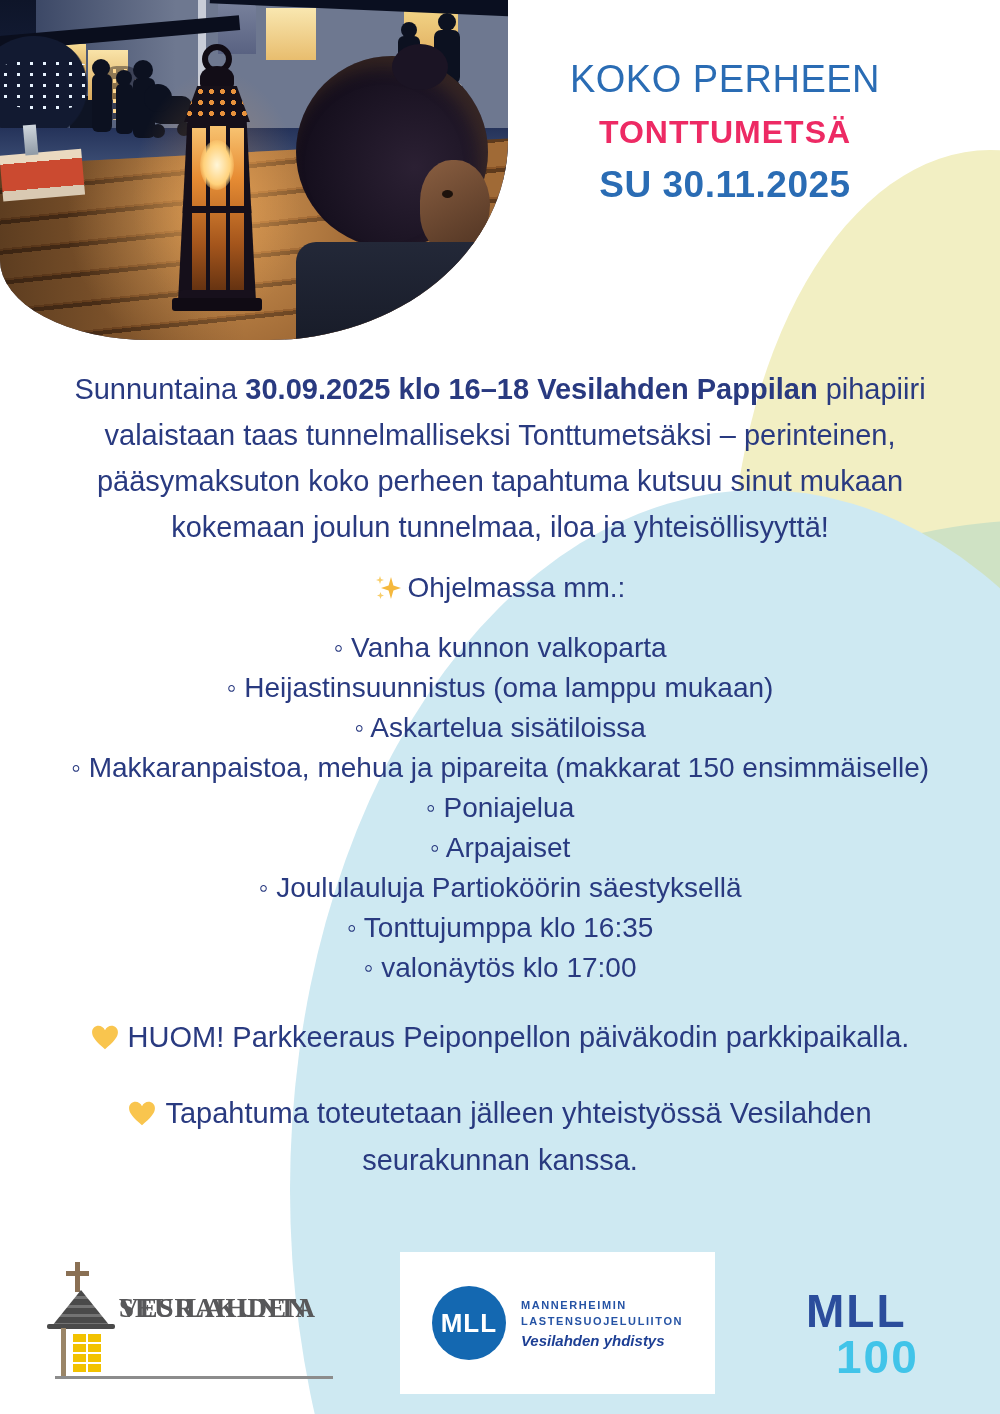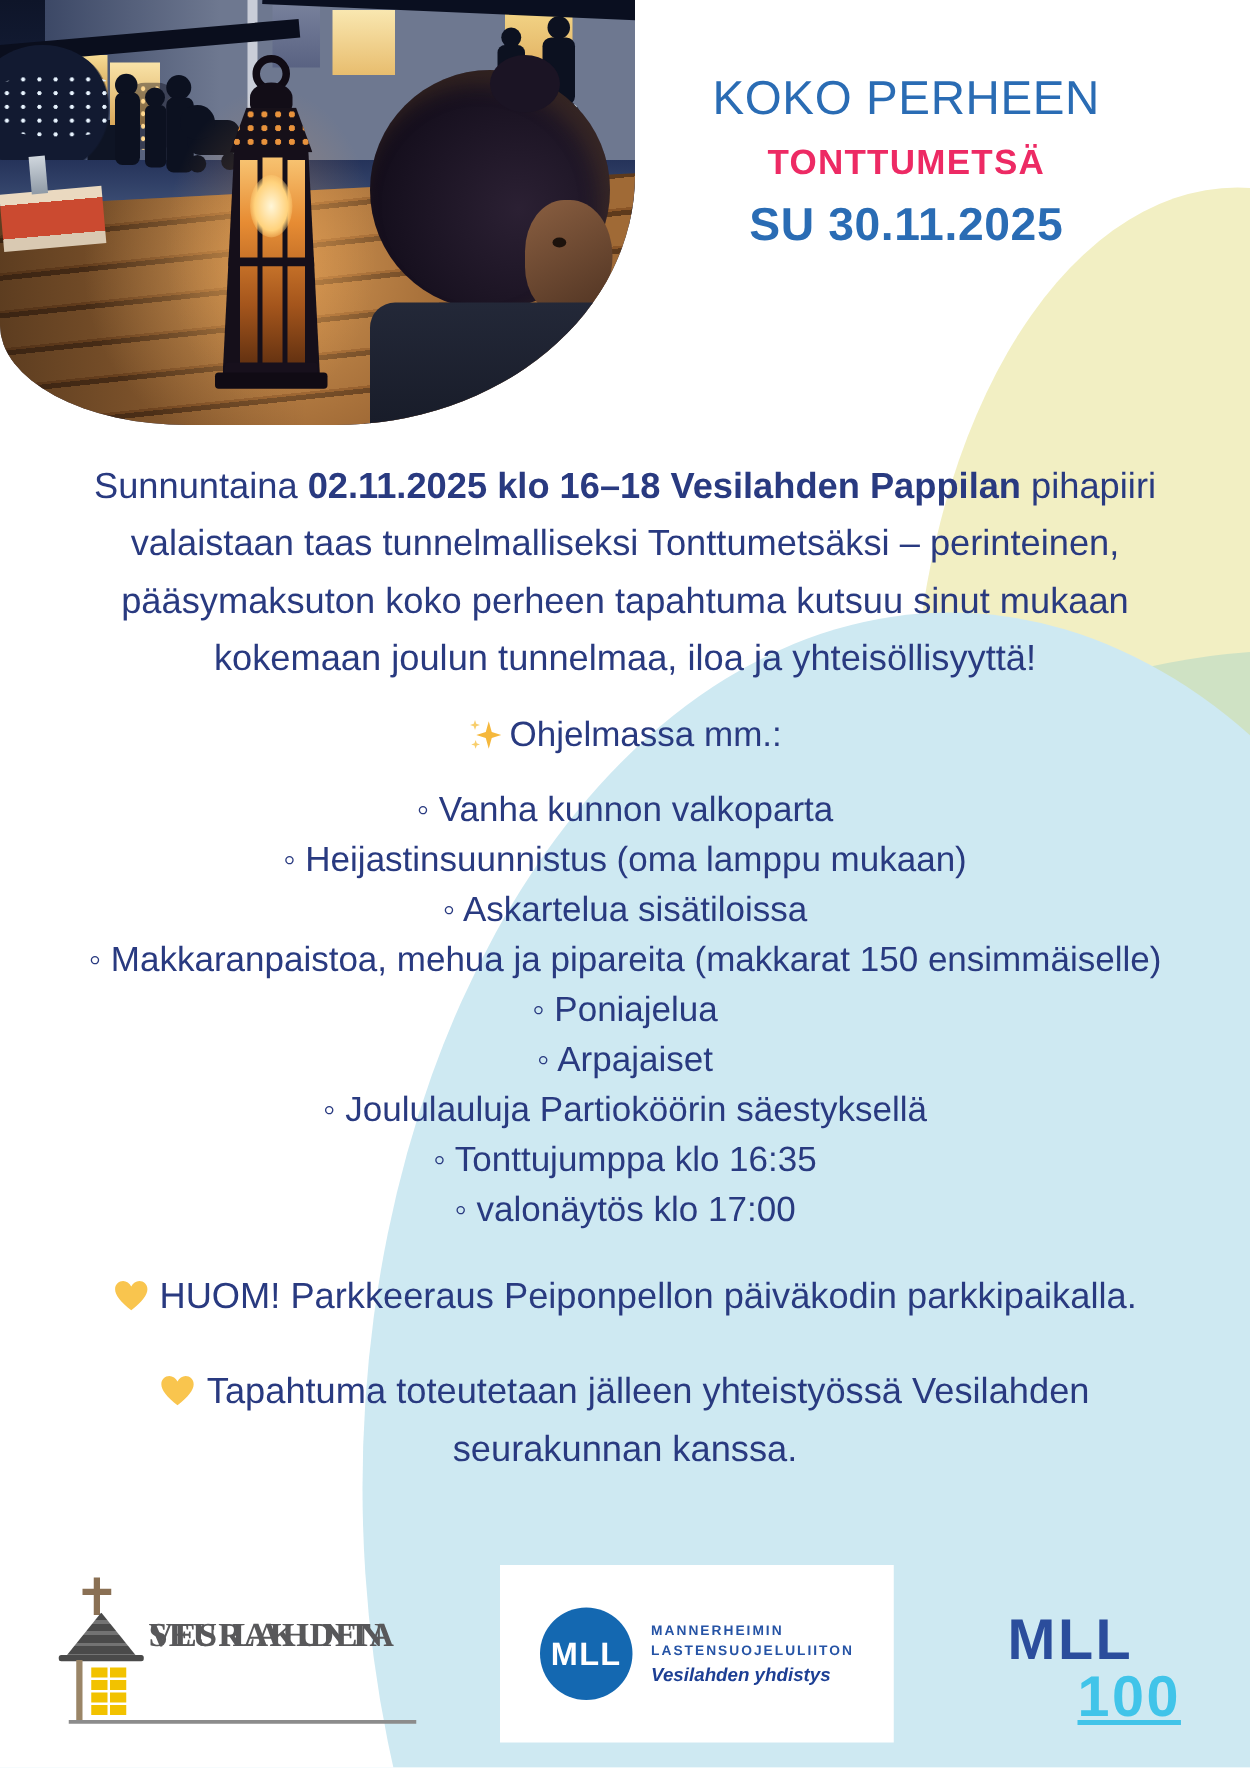--- a/index.html
+++ b/index.html
@@ -92,21 +92,21 @@
   .ph-hood::after{content:"";position:absolute;left:96px;top:-12px;width:56px;height:46px;border-radius:50%;background:#1b1424;}
   .ph-face{left:124px;top:104px;width:70px;height:92px;border-radius:48% 52% 55% 45%;
     background:linear-gradient(150deg,#8a5f41,#4f3322);}
   .ph-face::after{content:"";position:absolute;left:22px;top:30px;width:11px;height:8px;border-radius:50%;background:#1c120c;}
   .ph-torso{left:0;top:186px;width:212px;height:98px;border-radius:20px 20px 0 0;
     background:linear-gradient(180deg,#232838,#181c29);}
 
   
   .title-block{position:absolute;left:540px;top:58px;width:370px;text-align:center;color:var(--title_blue);}
   .title-l1{font-size:38px;letter-spacing:.5px;margin-bottom:13px;}
-  .title-l2{font-size:28px;font-weight:700;letter-spacing:1px;color:var(--accent_pink);margin-bottom:13px;}
+  .title-l2{font-size:32px;font-weight:700;letter-spacing:1px;color:var(--accent_pink);margin-bottom:13px;}
   .title-l3{font-size:37px;letter-spacing:.5px;font-weight:bold;}
 
   
   .intro{position:absolute;left:50px;top:366px;width:900px;text-align:center;
     font-size:29px;line-height:46px;color:var(--text_navy);}
   .intro b{font-weight:700;}
 
   
   .program{position:absolute;left:0;top:568px;width:1000px;text-align:center;
     font-size:28px;line-height:40px;color:var(--text_navy);}
@@ -141,21 +141,21 @@
     display:flex;align-items:center;justify-content:center;}
   .mll-circle{width:74px;height:74px;border-radius:50%;background:var(--mll_blue);
     display:flex;align-items:center;justify-content:center;
     color:#fff;font-size:26px;font-weight:700;letter-spacing:1px;flex:0 0 auto;}
   .mll-text{margin-left:15px;}
   .mll-org{font-size:11px;font-weight:700;letter-spacing:1.6px;color:#2553a5;line-height:16px;}
   .mll-unit{font-size:15px;font-weight:700;font-style:italic;color:#1d3f94;margin-top:3px;}
 
   .mll100{position:absolute;left:806px;top:1288px;line-height:1;}
   .mll100-top{font-size:46px;font-weight:700;letter-spacing:2px;color:var(--mll100_navy);}
-  .mll100-bottom{font-size:46px;font-weight:700;letter-spacing:2px;color:var(--mll100_cyan);margin-left:56px;margin-top:0px;text-decoration:underline;}
+  .mll100-bottom{font-size:46px;font-weight:700;letter-spacing:2px;color:var(--mll100_cyan);margin-left:30px;margin-top:0px;}
 </style>
 </head>
 <body>
 
 <div class="poster">
 
   <div class="blob blob-yellow"></div>
   <div class="blob blob-green"></div>
   <div class="blob blob-blue"></div>
 
@@ -204,21 +204,21 @@
       <div class="ph-torso"></div>
     </div>
   </div>
 
   <div class="title-block">
     <div class="title-l1">KOKO PERHEEN</div>
     <div class="title-l2">TONTTUMETSÄ</div>
     <div class="title-l3">SU 30.11.2025</div>
   </div>
 
-  <div class="intro"><span>Sunnuntaina </span><b>02.11.2025 klo 16–18 Vesilahden Pappilan</b><span> pihapiiri valaistaan taas tunnelmalliseksi Tonttumetsäksi – perinteinen, pääsymaksuton koko perheen tapahtuma kutsuu sinut mukaan kokemaan joulun tunnelmaa, iloa ja yhteisöllisyyttä!</span></div>
+  <div class="intro"><span>Sunnuntaina </span><b>30.09.2025 klo 16–18 Vesilahden Pappilan</b><span> pihapiiri valaistaan taas tunnelmalliseksi Tonttumetsäksi – perinteinen, pääsymaksuton koko perheen tapahtuma kutsuu sinut mukaan kokemaan joulun tunnelmaa, iloa ja yhteisöllisyyttä!</span></div>
 
   <div class="program">
     <div class="program-heading">
       <svg class="icon-sparkles" viewBox="0 0 26 26">
         <path d="M16 2 L18.4 10.6 L26 13 L18.4 15.4 L16 24 L13.6 15.4 L6 13 L13.6 10.6 Z" fill="#F5B83D"></path>
         <path d="M5 1 L6 4 L9 5 L6 6 L5 9 L4 6 L1 5 L4 4 Z" fill="#F8CE6B"></path>
         <path d="M5.5 17 L6.4 19.6 L9 20.5 L6.4 21.4 L5.5 24 L4.6 21.4 L2 20.5 L4.6 19.6 Z" fill="#F8CE6B"></path>
       </svg><span>Ohjelmassa mm.:</span>
     </div>
     <div class="program-item">◦ Vanha kunnon valkoparta</div>

